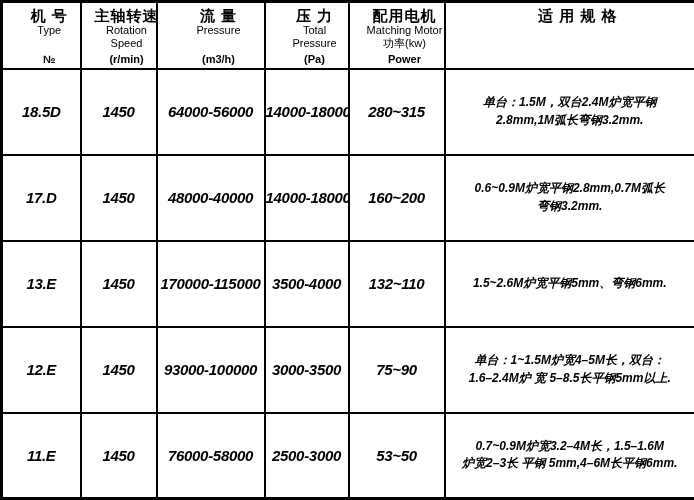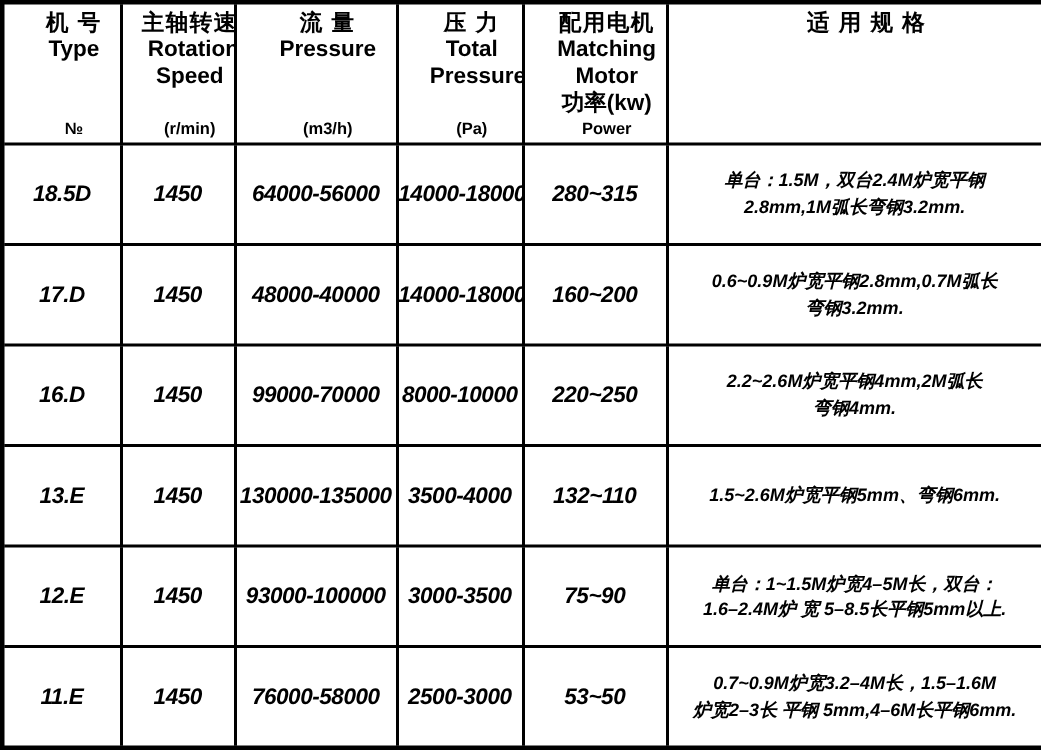--- a/index.html
+++ b/index.html
@@ -39,22 +39,22 @@
   }
   .hcell.center { justify-content: flex-start; }
   .cn {
     font-size: 15px;
     font-weight: bold;
     letter-spacing: 1px;
     line-height: 1.15;
     white-space: nowrap;
   }
   .en {
-    font-size: 15px;
-    font-weight: bold;
+    font-size: 11px;
+    font-weight: normal;
     line-height: 1.2;
   }
   .en.narrow { width: 56px; }
   .spacer { flex: 1 1 auto; min-height: 2px; }
   .sub {
     font-size: 11px;
     font-weight: bold;
     line-height: 1.1;
   }
   td.val {
@@ -152,34 +152,23 @@
       <td class="val">1450</td>
       <td class="val">48000-40000</td>
       <td class="val">14000-18000</td>
       <td class="val">160~200</td>
       <td class="spec">
         <div>0.6~0.9M炉宽平钢2.8mm,0.7M弧长</div>
         <div>弯钢3.2mm.</div>
       </td>
     </tr>
     <tr>
-      <td class="val">16.D</td>
-      <td class="val">1450</td>
-      <td class="val">99000-70000</td>
-      <td class="val">8000-10000</td>
-      <td class="val">220~250</td>
-      <td class="spec">
-        <div>2.2~2.6M炉宽平钢4mm,2M弧长</div>
-        <div>弯钢4mm.</div>
-      </td>
-    </tr>
-    <tr>
       <td class="val">13.E</td>
       <td class="val">1450</td>
-      <td class="val">130000-135000</td>
+      <td class="val">170000-115000</td>
       <td class="val">3500-4000</td>
       <td class="val">132~110</td>
       <td class="spec">
         <div>1.5~2.6M炉宽平钢5mm、弯钢6mm.</div>
       </td>
     </tr>
     <tr>
       <td class="val">12.E</td>
       <td class="val">1450</td>
       <td class="val">93000-100000</td>

